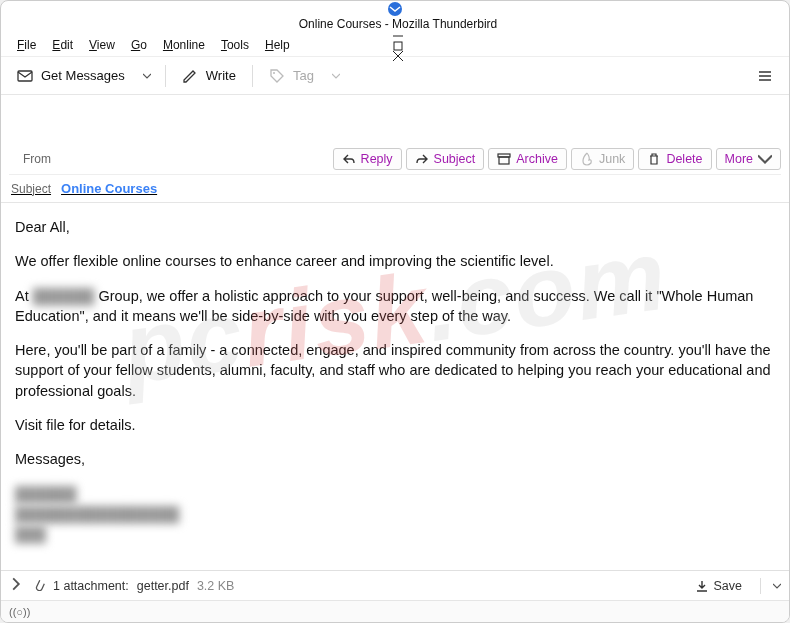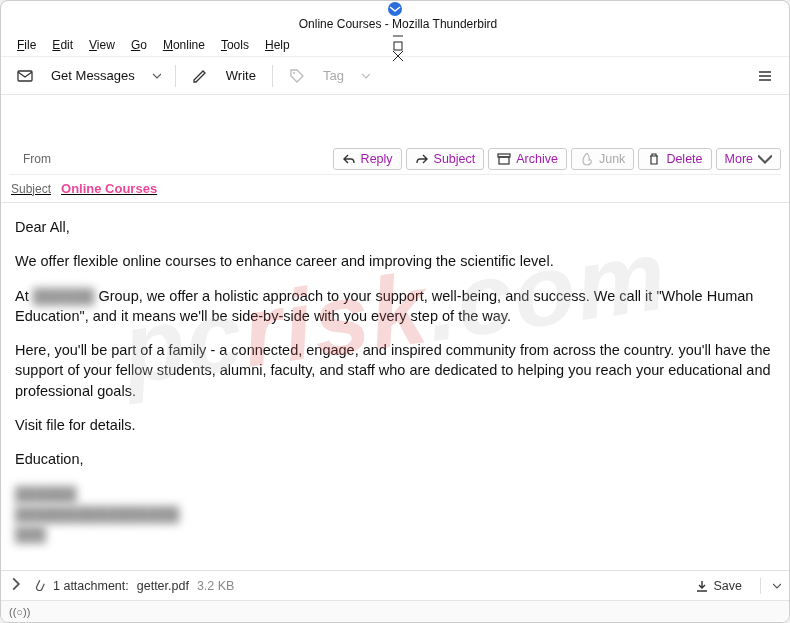--- a/index.html
+++ b/index.html
@@ -13,39 +13,39 @@
 .winbtn { width: 46px; height: 32px; display: flex; align-items: center; justify-content: center; color: #222; }
 .winbtn svg { width: 10px; height: 10px; }
 
 
 .menubar { height: 24px; display: flex; align-items: center; padding: 0 8px; border-bottom: 1px solid #eee;}
 .menuitem { font-size: 12px; color: #111; padding: 2px 8px; cursor: default; }
 .menuitem .ul { text-decoration: underline; }
 
 
 .toolbar { height: 38px; display: flex; align-items: center; padding: 0 8px; border-bottom: 1px solid #e6e6e6; gap: 4px; }
-.tbtn { display: flex; align-items: center; gap: 18px; padding: 5px 8px; border-radius: 4px; font-size: 13px; color: #111; }
+.tbtn { display: flex; align-items: center; gap: 8px; padding: 5px 8px; border-radius: 4px; font-size: 13px; color: #111; }
 .tbtn svg { width: 16px; height: 16px; }
 .tsep { width: 1px; height: 22px; background: #ddd; margin: 0 4px; }
 .tdrop { width: 20px; display:flex; align-items:center; justify-content:center; padding:5px 2px; border-radius:4px;}
 .flex-spacer { flex: 1; }
 
 
 .msgheader { padding: 4px 8px 0 8px; }
 .actionrow { display: flex; align-items: center; gap: 4px; padding: 4px 0; margin-top: 45px; }
 .fromlabel { width: 50px; text-align: right; font-size: 12px; color: #666; padding-right: 8px;}
 .abtn { display: flex; align-items: center; gap: 5px; border: 1px solid #ccc; border-radius: 3px; padding: 3px 8px; font-size: 12.5px; color: #a21caf; background:#fdfdfd; }
 .abtn.disabled { color: #aaa; }
 .abtn svg { width: 14px; height: 14px; }
 .torow { display: flex; align-items: center; padding: 2px 0 6px 0; }
 .tolabel { width: 50px; text-align: right; font-size: 12px; color: #666; padding-right:8px; }
 .timestamp { font-size: 12.5px; color: #222; margin-left: auto; padding-right:4px;}
 .subjrow { display: flex; align-items: center; padding: 6px 0; border-top: 1px solid #eee; text-decoration: underline;}
 .subjlabel { font-size: 12px; color: #666; padding-right: 10px; padding-left:2px;}
-.subjval { font-size: 13px; font-weight: 700; color: #ec4899; }
+.subjval { font-size: 13px; font-weight: 700; color: #3b82f6; }
 .hr { height:1px; background:#e5e5e5; }
 
 
 .msgbody { padding: 14px 14px; font-size: 14.5px; color: #111; line-height: 1.4; height: 370px; overflow:hidden; position:relative;}
 .msgbody p { margin-bottom: 14px; }
 .blurred { filter: blur(4px); color:#999; }
 
 
 .watermark { position: absolute; top: 50%; left: 50%; transform: translate(-50%, -50%) rotate(-8deg); font-size: 100px; font-weight: 700; font-style: italic; color: rgba(200,200,200,0.25); pointer-events: none; z-index: 10; white-space: nowrap; letter-spacing: 2px; font-family: Georgia, serif;}
 .watermark .r { color: rgba(220,80,80,0.22); }
@@ -199,21 +199,21 @@
   <div class="hr"></div>
 
   <div class="msgbody">
     <p>Dear All,</p>
     <p>We offer flexible online courses to enhance career and improving the scientific level.</p>
     <p>
       <span>At </span><span class="blurred">██████</span><span> Group, we offer a holistic approach to your support, well-being, and success. We call it "Whole Human Education", and it means we'll be side-by-side with you every step of the way.</span>
     </p>
     <p>Here, you'll be part of a family - a connected, engage, and inspired community from across the country. you'll have the support of your fellow students, alumni, faculty, and staff who are dedicated to helping you reach your educational and professional goals.</p>
     <p>Visit file for details.</p>
-    <p>Education,</p>
+    <p>Messages,</p>
     <p style="margin-bottom:2px;">
       <span class="blurred">██████</span><br>
       <span class="blurred">████████████████</span><br>
       <span class="blurred">███</span>
     </p>
   </div>
 
   <div class="attachbar">
     <span class="chev"><svg viewBox="0 0 10 10">
           <path d="M3 1 L7 5 L3 9" fill="none" stroke="#555" stroke-width="1.3"></path>

